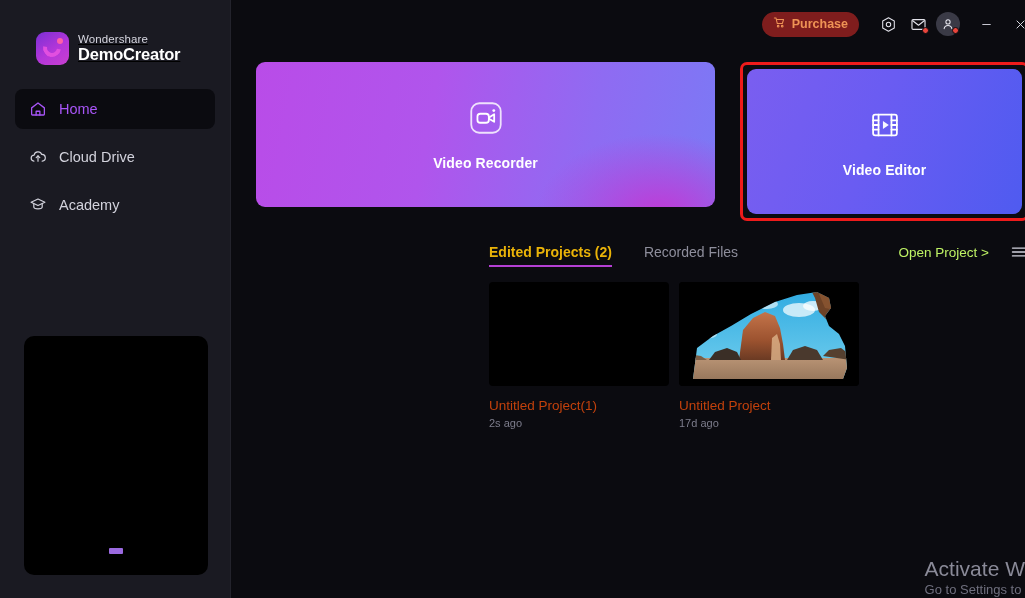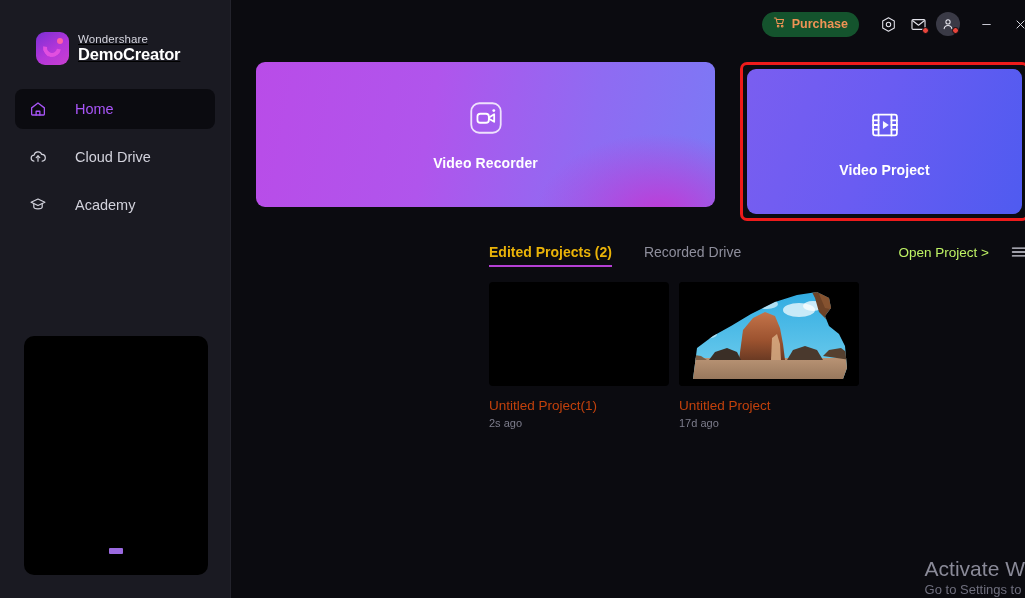--- a/index.html
+++ b/index.html
@@ -56,21 +56,21 @@
   .brand-text { line-height: 1.08; text-decoration: underline; }
   .brand-top {
     font-size: 11.5px; color: #d7d7e0; letter-spacing: .1px;
   }
   .brand-bottom {
     font-size: 16.5px; color: #ffffff; font-weight: bold; letter-spacing: -.2px;
   }
 
   .nav { margin-top: 24px; padding: 0 15px; }
   .nav-item {
-    display: flex; align-items: center; gap: 28px;
+    display: flex; align-items: center; gap: 12px;
     height: 40px;
     padding: 0 14px;
     border-radius: 8px;
     color: #d2d2dc;
     font-size: 14.5px;
     margin-bottom: 8px;
     cursor: pointer;
   }
   .nav-item.active { background: #0b0b10; color: #a855f7; }
   .nav-item .ico { width: 18px; height: 18px; display: flex; align-items: center; justify-content: center; flex: 0 0 18px; }
@@ -106,21 +106,21 @@
     height: 48px;
     display: flex; align-items: center; justify-content: flex-end;
     padding-right: 14px;
     gap: 0;
   }
   .purchase-btn {
     display: flex; align-items: center; gap: 6px;
     height: 25px;
     padding: 0 11px;
     border-radius: 13px;
-    background: #14532d;
+    background: #7f1d1d;
     color: #ef9355;
     font-size: 12.5px;
     font-weight: bold;
     cursor: pointer;
     margin-right: 14px;
   }
   .purchase-btn svg { width: 13px; height: 13px; }
   .tb-ico {
     width: 30px; height: 30px;
     display: flex; align-items: center; justify-content: center;
@@ -402,29 +402,29 @@
       <div class="card-editor-wrap">
         <div class="card card-editor">
           <div class="card-ico">
             <svg viewBox="0 0 40 40" fill="none" stroke="#ffffff" stroke-width="1.9" stroke-linejoin="round" stroke-linecap="round">
               <rect x="7.5" y="9" width="25" height="22" rx="2.2"></rect>
               <path d="M13.2 9v22M26.8 9v22"></path>
               <path d="M7.5 15.2h5.7M7.5 20h5.7M7.5 24.8h5.7M26.8 15.2h5.7M26.8 20h5.7M26.8 24.8h5.7"></path>
               <path d="M17.8 15.8 24 20l-6.2 4.2z" fill="#ffffff" stroke="none" opacity=".95"></path>
             </svg>
           </div>
-          <div class="card-title">Video Project</div>
+          <div class="card-title">Video Editor</div>
         </div>
       </div>
 
     </div>
 
     <div class="tabsrow">
       <div class="tab active">Edited Projects (2)</div>
-      <div class="tab">Recorded Drive</div>
+      <div class="tab">Recorded Files</div>
       <div class="tabs-right">
         <div class="open-project">Open Project &gt;</div>
         <div class="menu-ico">
           <svg viewBox="0 0 24 18" stroke="#d3d3de" stroke-width="1.8" stroke-linecap="round">
             <path d="M3 4h18M3 9h18M3 14h18"></path>
           </svg>
         </div>
       </div>
     </div>
 

